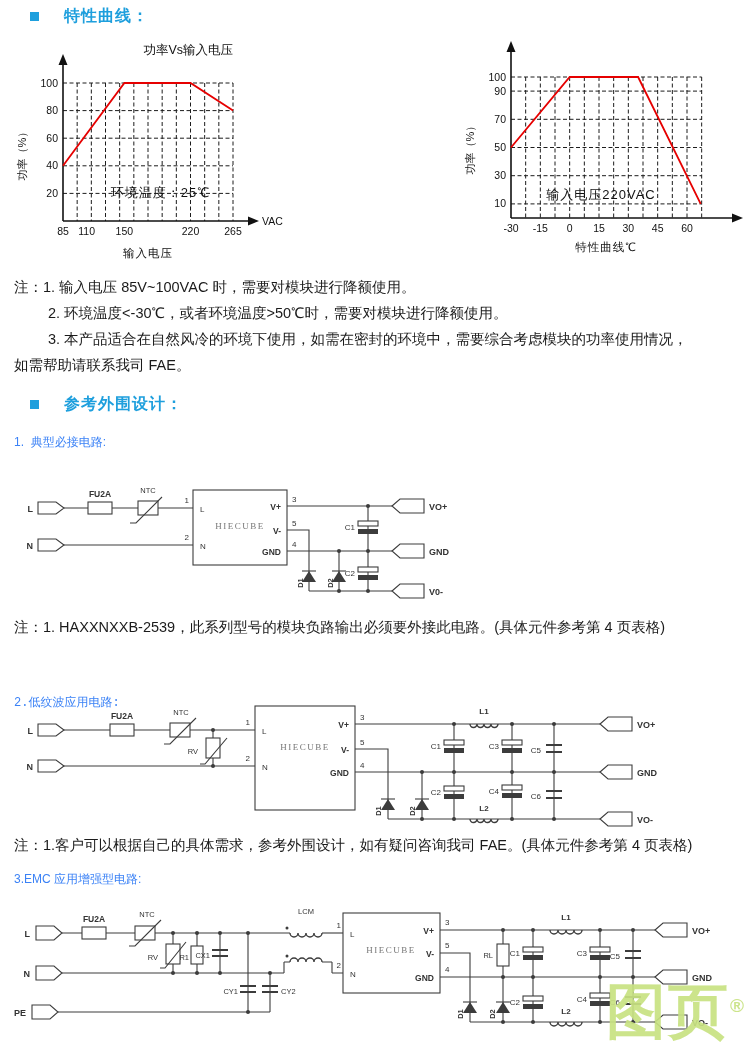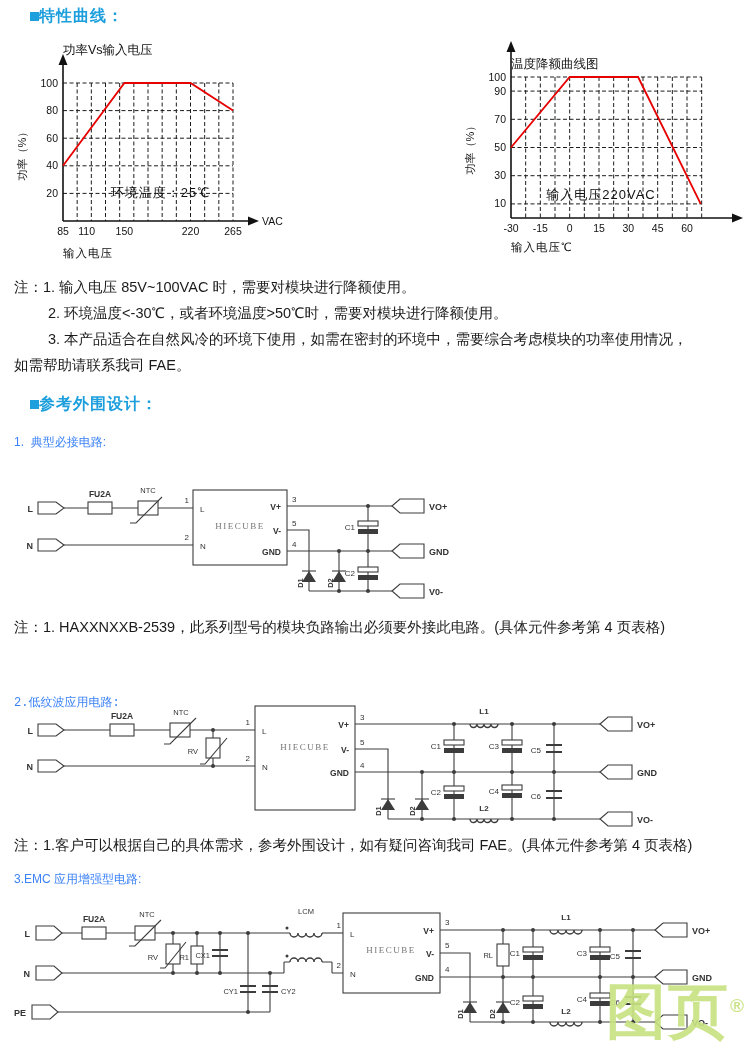--- a/index.html
+++ b/index.html
@@ -1,25 +1,25 @@
 <!DOCTYPE html>
 <html><head>
 <meta charset="utf-8">
 <style>
   html,body{margin:0;padding:0;background:#fff;}
   body{width:750px;height:1054px;position:relative;font-family:"Liberation Sans",sans-serif;overflow:hidden;}
   .abs{position:absolute;}
-  .sec-header{display:flex;align-items:center;gap:0;}
+  .sec-header{display:flex;align-items:center;gap:25px;}
   .sec-bullet{width:9px;height:9px;background:#1e9fdd;display:inline-block;}
   .sec-title{color:#1e9fdd;font-size:16px;font-weight:bold;letter-spacing:1px;}
   .note-line{font-size:14.5px;color:#1b1b1b;white-space:pre-wrap;}
   .heading{font-size:12px;color:#3b82f6;white-space:pre-wrap;}
-  .chart-title{font-size:12.5px;color:#111;text-align:left;}
+  .chart-title{font-size:12.5px;color:#111;text-align:right;}
   .chart-anno{font-size:13px;color:#111;text-align:center;letter-spacing:1px;}
-  .chart-xlabel{font-size:11.5px;color:#111;letter-spacing:1px;}
+  .chart-xlabel{font-size:11.5px;color:#111;text-align:center;letter-spacing:1px;}
   .chart-ylabel{font-size:11px;color:#111;transform:rotate(-90deg);transform-origin:center;white-space:nowrap;}
   svg text{fill:#333;font-family:"Liberation Sans",sans-serif;}
   .grid{stroke:#1c1c1c;stroke-width:1;stroke-dasharray:4 2.5;fill:none;}
   .axis{stroke:#111;stroke-width:1.6;}
   .arrow{fill:#111;stroke:none;}
   .curve{fill:none;stroke-width:1.8;}
   .tick{font-size:10.5px;fill:#111;}
   .w{stroke:#3c3c3c;stroke-width:1.1;fill:none;}
   .comp{stroke:#3c3c3c;stroke-width:1.1;fill:#fff;}
   .fillc{fill:#3c3c3c;stroke:none;}
@@ -118,24 +118,23 @@
       <text x="209.66666666666666" y="204" class="tick" text-anchor="middle">45</text>
       <text x="239" y="204" class="tick" text-anchor="middle">60</text>
       <text x="58" y="179.4" class="tick" text-anchor="end">10</text>
       <text x="58" y="151.2" class="tick" text-anchor="end">30</text>
       <text x="58" y="123" class="tick" text-anchor="end">50</text>
       <text x="58" y="94.8" class="tick" text-anchor="end">70</text>
       <text x="58" y="66.6" class="tick" text-anchor="end">90</text>
       <text x="58" y="52.5" class="tick" text-anchor="end">100</text>
       <polyline points="63.0,119.5 121.7,49.0 190.1,49.0 252.7,175.9" class="curve" stroke="#e60000"></polyline>
     </svg>
-  <div class="abs chart-title" style="left:63px;top:28px;width:193px;">温度降额曲线图</div>
   <div class="abs chart-ylabel" style="left:-13px;top:112px;width:70px;text-align:center;">功率（%）</div>
   <div class="abs chart-anno" style="left:63px;top:158px;width:180px;">输入电压220VAC</div>
-  <div class="abs chart-xlabel" style="left:63px;top:212px;width:190px;">输入电压℃</div>
+  <div class="abs chart-xlabel" style="left:63px;top:212px;width:190px;">特性曲线℃</div>
 </div>
 
 <div class="abs note-line" style="left:14px;top:278px;">注：1. 输入电压 85V~100VAC 时，需要对模块进行降额使用。</div>
 <div class="abs note-line" style="left:48px;top:304px;text-align:center;">2. 环境温度&lt;-30℃，或者环境温度&gt;50℃时，需要对模块进行降额使用。</div>
 <div class="abs note-line" style="left:48px;top:330px;">3. 本产品适合在自然风冷的环境下使用，如需在密封的环境中，需要综合考虑模块的功率使用情况，</div>
 <div class="abs note-line" style="left:14px;top:356px;">如需帮助请联系我司 FAE。</div>
 
 <div class="abs sec-header" style="left:30px;top:394px;">
   <span class="sec-bullet"></span>
   <span class="sec-title">参考外围设计：</span>

